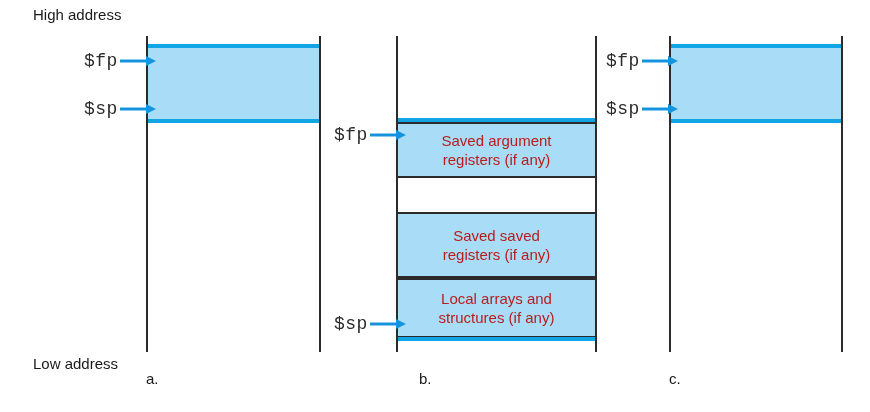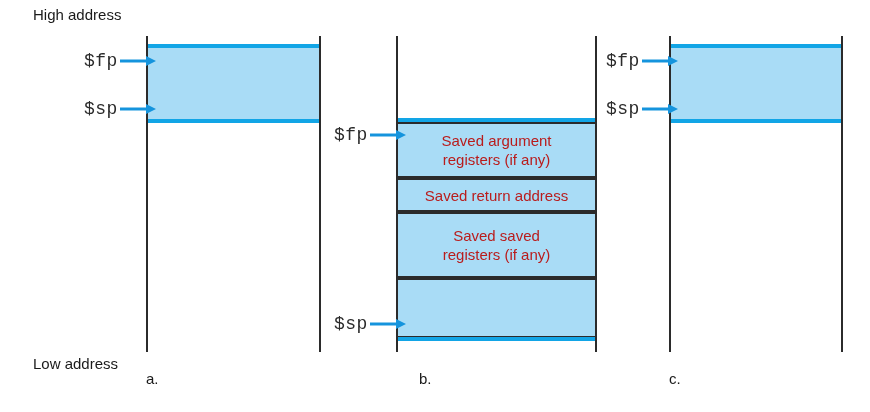--- a/index.html
+++ b/index.html
@@ -139,36 +139,32 @@
 
   <div class="rule" style="left:398px; top:118px; width:197px;"></div>
 
   <div class="frame-box" style="left:398px; top:122px; width:197px; height:56px;">
     <span class="txt">
       <span>Saved argument</span><br>
       <span>registers (if any)</span>
     </span>
   </div>
 
-  <div class="frame-box" style="left:398px; top:178px; width:197px; height:34px;">
-    <span class="txt">
-      <span>Saved return address</span>
-    </span>
-  </div>
 
   <div class="frame-box" style="left:398px; top:212px; width:197px; height:66px;">
     <span class="txt">
       <span>Saved saved</span><br>
       <span>registers (if any)</span>
     </span>
   </div>
 
   <div class="frame-box" style="left:398px; top:278px; width:197px; height:60px;">
     <span class="txt">
-      <br>
+      <span>Local arrays and</span><br>
+      <span>structures (if any)</span>
     </span>
   </div>
 
   <div class="rule" style="left:398px; top:337px; width:197px;"></div>
 
   <div class="ptr" style="left:334px; top:126px;">
     <span class="reg">$fp</span>
     <span class="arrow">
       <svg width="38" height="12" viewBox="0 0 38 12" xmlns="http://www.w3.org/2000/svg">
         <path d="M0 6 L28 6" stroke="#1594dd" stroke-width="3" fill="none"></path>

